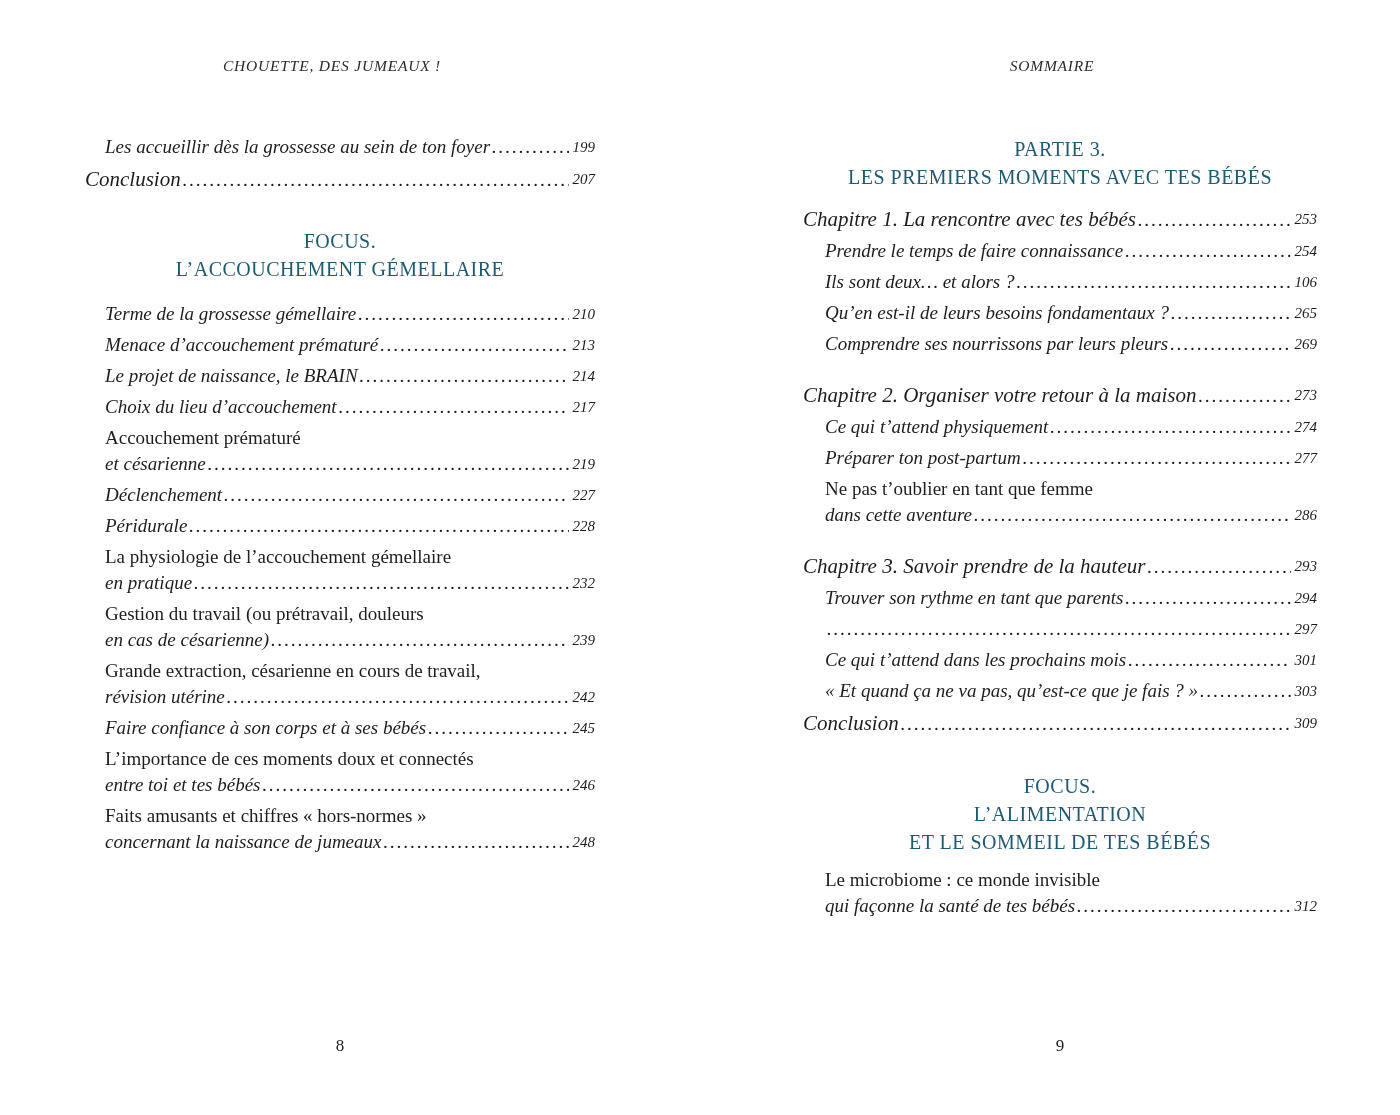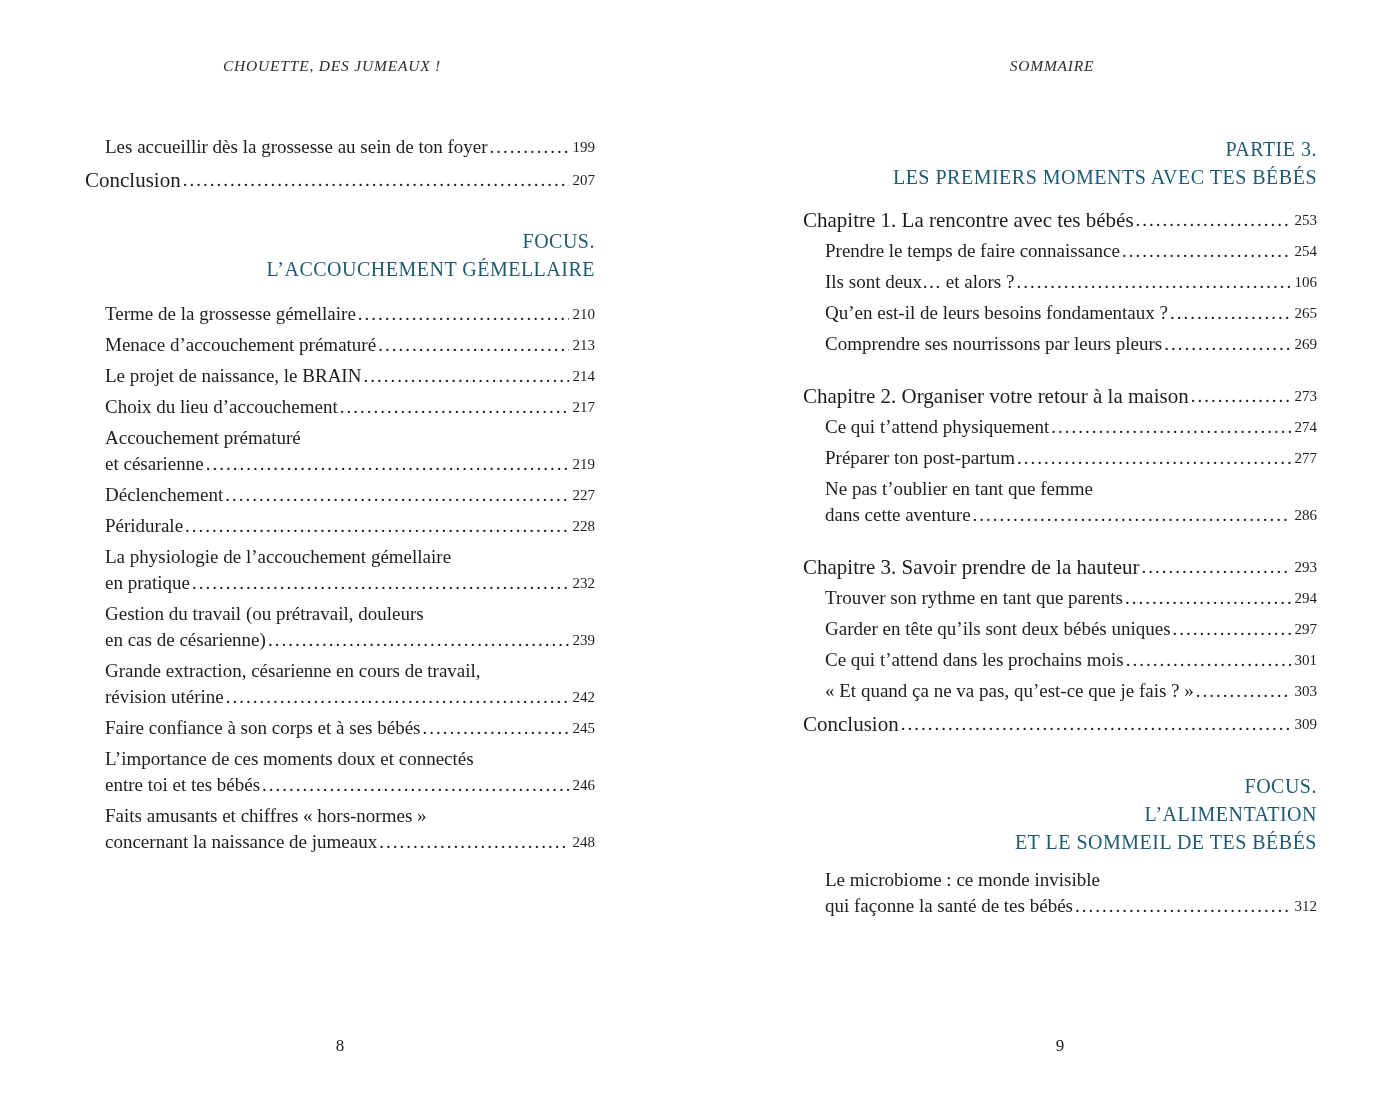--- a/index.html
+++ b/index.html
@@ -60,21 +60,22 @@
   .entry.chapter {
     font-size: 21px;
     line-height: 28px;
     margin-bottom: 4px;
   }
   .page-left  .sub { padding-left: 20px; }
   .page-right .sub { padding-left: 22px; }
 
   .row {
     display: flex;
-    align-items: flex-end;
+    align-items: flex-start;
+    font-style: italic;
   }
   .t {
     flex: 0 1 auto;
     white-space: nowrap;
   }
   .leader {
     flex: 1 1 auto;
     overflow: hidden;
     white-space: nowrap;
     min-width: 10px;
@@ -86,21 +87,21 @@
     font-size: 19px;
   }
   .pg {
     flex: 0 0 auto;
     margin-left: 4px;
     font-size: 15px;
   }
 
   .heading {
     color: #1f5a70;
-    text-align: right;
+    text-align: center;
     font-size: 20px;
     line-height: 28px;
     letter-spacing: 0.5px;
   }
   .focus-heading-left {
     margin-top: 33px;
     margin-bottom: 18px;
   }
   .part-heading {
     margin-bottom: 14px;
@@ -351,21 +352,20 @@
         </div>
         <div class="entry sub">
           <div class="row">
             <span class="t">Trouver son rythme en tant que parents</span>
             <span class="leader"></span>
             <span class="pg">294</span>
           </div>
         </div>
         <div class="entry sub">
           <div class="row">
-            <span class="t">Garder en tête qu’ils sont deux bébés uniques</span>
             <span class="leader"></span>
             <span class="pg">297</span>
           </div>
         </div>
         <div class="entry sub">
           <div class="row">
             <span class="t">Ce qui t’attend dans les prochains mois</span>
             <span class="leader"></span>
             <span class="pg">301</span>
           </div>

